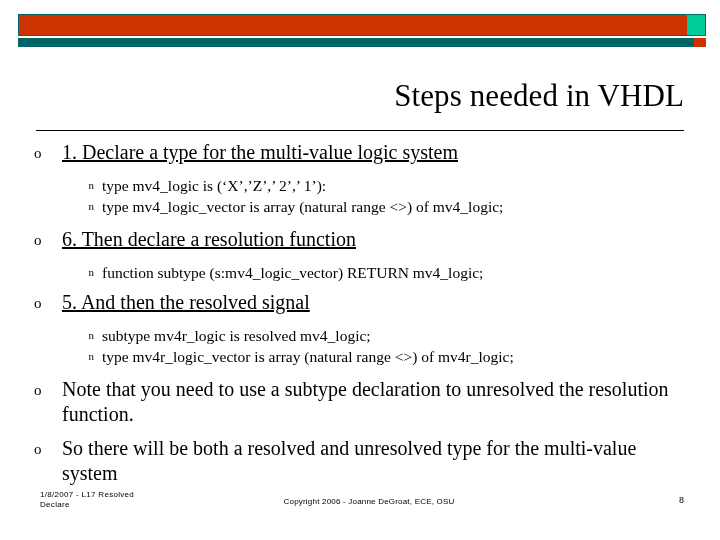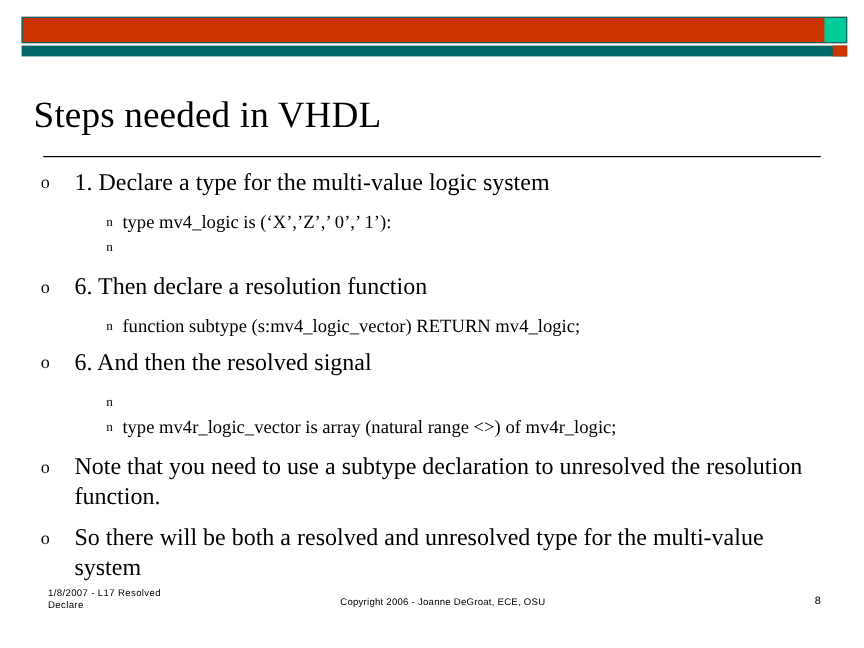--- a/index.html
+++ b/index.html
@@ -53,26 +53,27 @@
     right: 0px;
     top: 0px;
     width: 12px;
     height: 9px;
     background: #cc3300;
   }
 
   
   .title {
     position: absolute;
-    left: 28px;
+    left: 36px;
     top: 78px;
     width: 648px;
     font-size: 31px;
     color: #000000;
     letter-spacing: 0.1px;
+    text-align: right;
   }
   .title-rule {
     position: absolute;
     left: 36px;
     top: 130px;
     width: 648px;
     height: 1px;
     background: #000000;
   }
 
@@ -99,20 +100,21 @@
     text-align: left;
     padding-left: 4px;
     box-sizing: border-box;
   }
   .l1 .text {
     font-size: 20px;
     line-height: 25px;
     color: #000000;
   }
   .l1 .text.u {
+    text-decoration: underline;
   }
 
   .l2 {
     display: flex;
     align-items: flex-start;
   }
   .l2 .bullet {
     width: 72px;
     flex: 0 0 72px;
     font-family: "Liberation Serif", serif;
@@ -190,48 +192,50 @@
   <div class="body">
 
     <div class="l1">
       <span class="bullet">o</span>
       <span class="text u">1. Declare a type for the multi-value logic system</span>
     </div>
     <div class="gap-s"></div>
 
     <div class="l2">
       <span class="bullet">n</span>
-      <span class="text">type mv4_logic is (‘X’,’Z’,’ 0’,’ 1’):</span>
-    </div>
-
-    <div class="l2">
-      <span class="bullet">n</span>
+      <span class="text">type mv4_logic is (‘X’,’Z’,’ 2’,’ 1’):</span>
+    </div>
+
+    <div class="l2">
+      <span class="bullet">n</span>
+      <span class="text">type mv4_logic_vector is array (natural range &lt;&gt;) of mv4_logic;</span>
     </div>
     <div class="gap-m"></div>
 
     <div class="l1">
       <span class="bullet">o</span>
       <span class="text u">6. Then declare a resolution function</span>
     </div>
     <div class="gap-s"></div>
 
     <div class="l2">
       <span class="bullet">n</span>
       <span class="text">function subtype (s:mv4_logic_vector) RETURN   mv4_logic;</span>
     </div>
     <div class="gap-s"></div>
 
     <div class="l1">
       <span class="bullet">o</span>
-      <span class="text u">6. And then the resolved signal</span>
-    </div>
-    <div class="gap-s"></div>
-
-    <div class="l2">
-      <span class="bullet">n</span>
+      <span class="text u">5. And then the resolved signal</span>
+    </div>
+    <div class="gap-s"></div>
+
+    <div class="l2">
+      <span class="bullet">n</span>
+      <span class="text">subtype mv4r_logic is resolved mv4_logic;</span>
     </div>
 
     <div class="l2">
       <span class="bullet">n</span>
       <span class="text">type mv4r_logic_vector is array (natural range &lt;&gt;) of mv4r_logic;</span>
     </div>
     <div class="gap-m"></div>
 
     <div class="l1">
       <span class="bullet">o</span>

